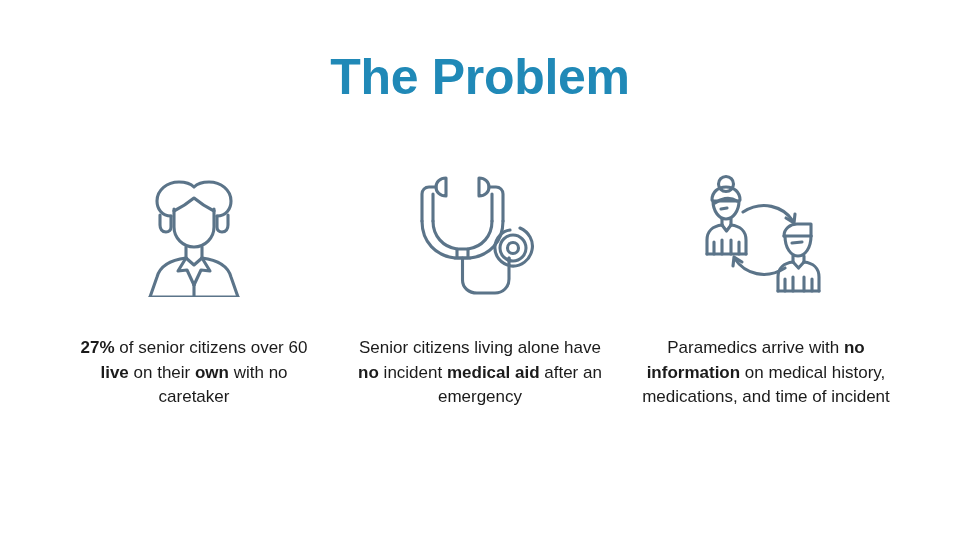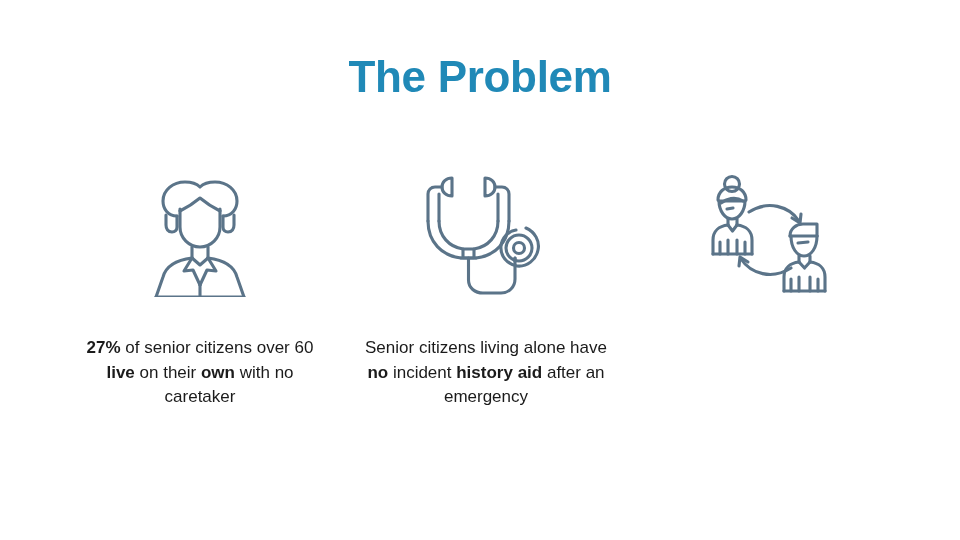--- a/index.html
+++ b/index.html
@@ -20,30 +20,30 @@
     height: 540px;
     background: #ffffff;
     box-sizing: border-box;
   }
   .slide-title {
     position: absolute;
     top: 54px;
     left: 0;
     width: 960px;
     text-align: center;
-    font-size: 44px;
+    font-size: 50px;
     font-weight: bold;
     color: #2089b7;
     letter-spacing: -0.3px;
     line-height: 46px;
   }
   .columns {
     position: absolute;
     top: 170px;
-    left: 66px;
+    left: 60px;
     width: 840px;
     display: flex;
     flex-direction: row;
     justify-content: space-between;
     align-items: flex-start;
   }
   .column {
     width: 268px;
     display: flex;
     flex-direction: column;
@@ -143,21 +143,21 @@
 
           <path d="M110 56 C119 60 124 69 122 78 C120 88 111 95 101 94 C91 92 84 84 85 74 C86 66 92 59 100 58"></path>
 
           <circle cx="103" cy="76" r="13"></circle>
 
           <circle cx="103" cy="76" r="5.5"></circle>
 
           <path d="M99 89 L99 86"></path>
         </svg>
       </div>
-      <div class="caption" style="color: rgb(27, 27, 27);"><span>Senior citizens living alone have </span><b>no</b><span> incident </span><b>history aid</b><span> after an emergency</span></div>
+      <div class="caption" style="color: rgb(27, 27, 27);"><span>Senior citizens living alone have </span><b>no</b><span> incident </span><b>medical aid</b><span> after an emergency</span></div>
     </div>
 
     <div class="column">
       <div class="icon-wrap">
         <svg width="140" height="122" viewBox="0 0 140 122" fill="none" stroke="#5b7489" stroke-width="3.1" stroke-linecap="round" stroke-linejoin="round">
 
           <circle cx="30" cy="10" r="7.5"></circle>
 
           <path d="M16 26 C16 18 22 13 30 13 C38 13 44 18 44 26"></path>
 
@@ -195,16 +195,17 @@
 
           <path d="M89 105 L89 117 M97 103 L97 117 M108 103 L108 117 M116 105 L116 117"></path>
 
           <path d="M47 38 C66 26 87 32 97 47"></path>
           <path d="M90 44 L98 49 L99 40"></path>
 
           <path d="M89 94 C70 106 49 100 39 85"></path>
           <path d="M46 88 L38 83 L37 92"></path>
         </svg>
       </div>
+      <div class="caption" style="color: rgb(27, 27, 27);"><span>Paramedics arrive with </span><b>no information</b><span> on medical history, medications, and time of incident</span></div>
     </div>
 
   </div>
 </div>
 
 </body></html>

